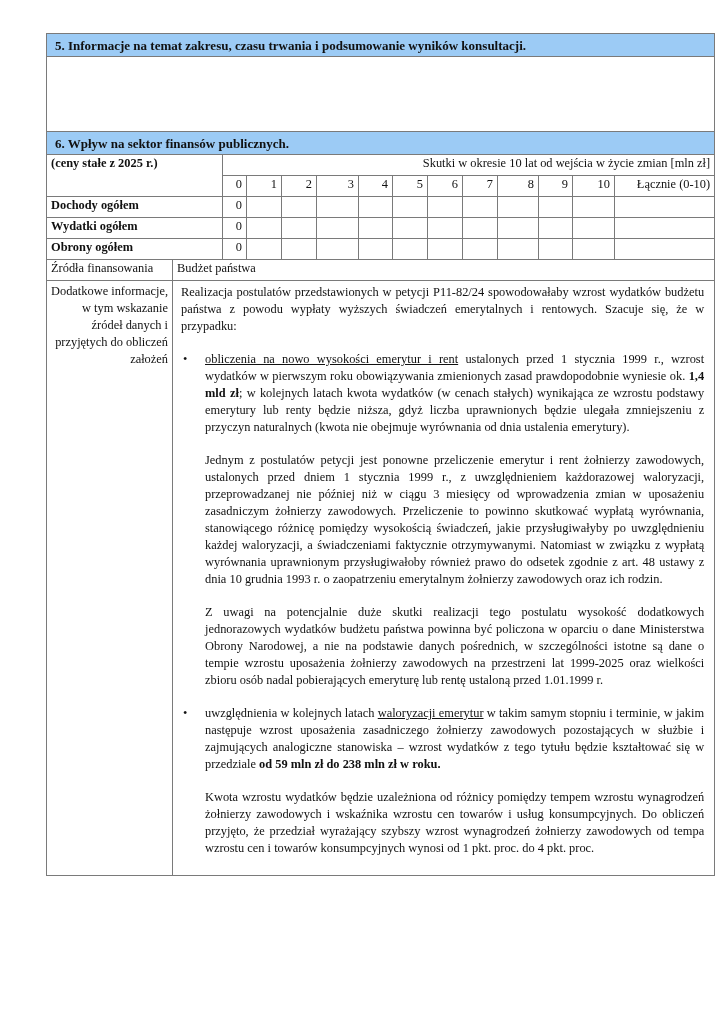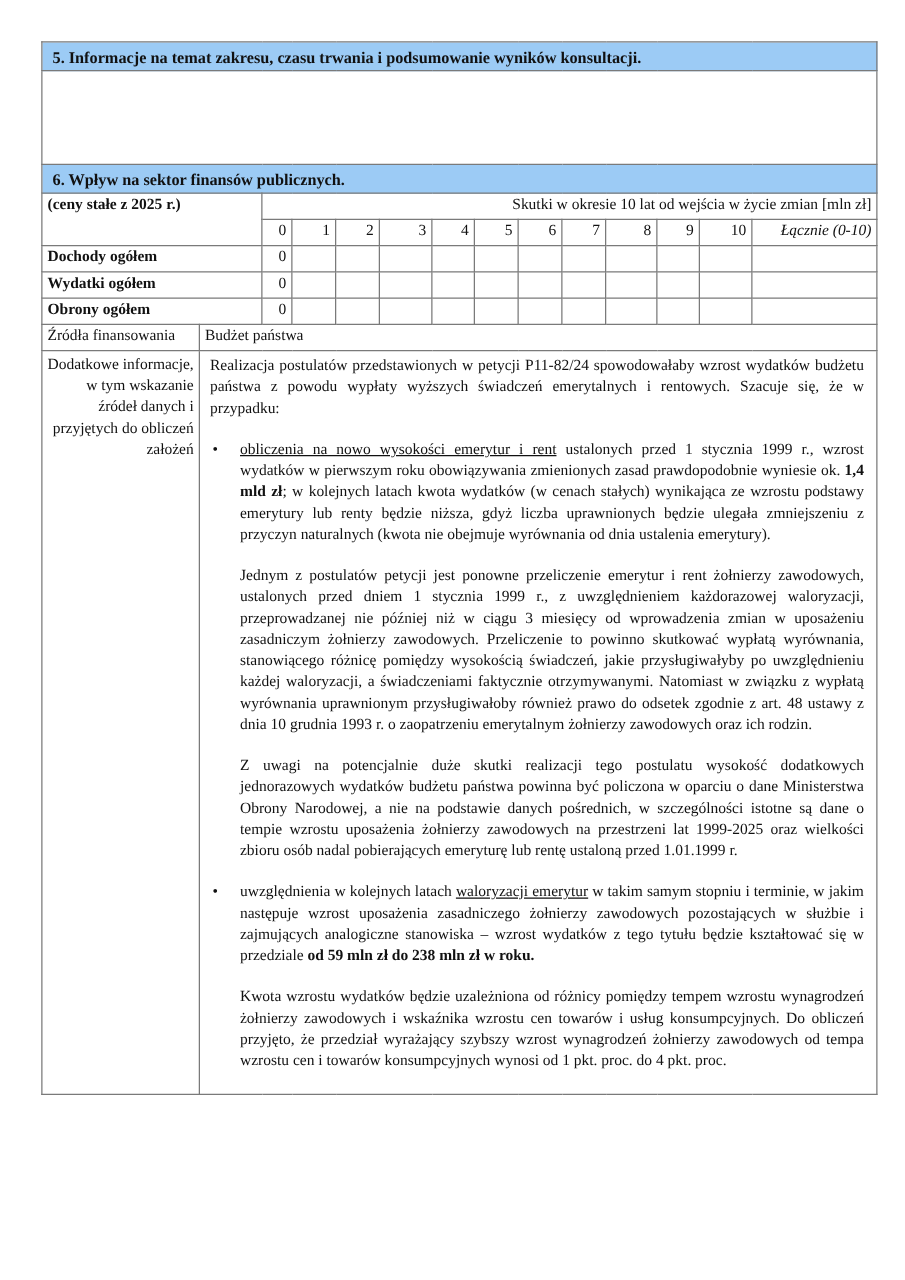--- a/index.html
+++ b/index.html
@@ -1,27 +1,27 @@
 <!DOCTYPE html>
 <html><head>
   <meta charset="utf-8">
   <style>
     html, body { margin: 0; padding: 0; background: #ffffff; }
     body { width: 724px; height: 1024px; position: relative; overflow: hidden;
            font-family: "Liberation Serif", serif; color: #111; }
-    .page { position: absolute; left: 33px; top: 33px; width: 668px; }
+    .page { position: absolute; left: 46px; top: 33px; width: 668px; }
     table.form { border-collapse: collapse; width: 668px; table-layout: fixed; }
     table.form td { border: 1px solid #7a7a7a; padding: 0 4px; vertical-align: top;
                     font-size: 12.4px; line-height: 17px; }
     .sec-head { background: #9ccbf5; font-weight: bold; font-size: 13px !important;
                 height: 22px; padding-left: 8px !important; vertical-align: middle !important; }
     .empty-cell { height: 74px; }
     .c { text-align: right; }
     .b { font-weight: bold; }
-    .i { font-style: italic; }
+    .i { }
     .row20 td { height: 20px; vertical-align: middle; }
     .label-left { font-size: 12.2px; line-height: 15.5px; padding-top: 2px !important; text-align: right; }
     .body-cell { padding: 3px 10px 14px 8px !important; text-align: justify; }
     .body-cell p { margin: 0 0 16px 0; text-align: justify; }
     .body-cell p:last-child { margin-bottom: 4px; }
     ul.bul { margin: 0 0 16px 0; padding: 0; list-style: none; }
     ul.bul li { position: relative; padding-left: 24px; text-align: justify; }
     ul.bul li .dot { position: absolute; left: 2px; top: 0; }
     .sub-p { padding-left: 24px; }
     u { text-decoration: underline; }

